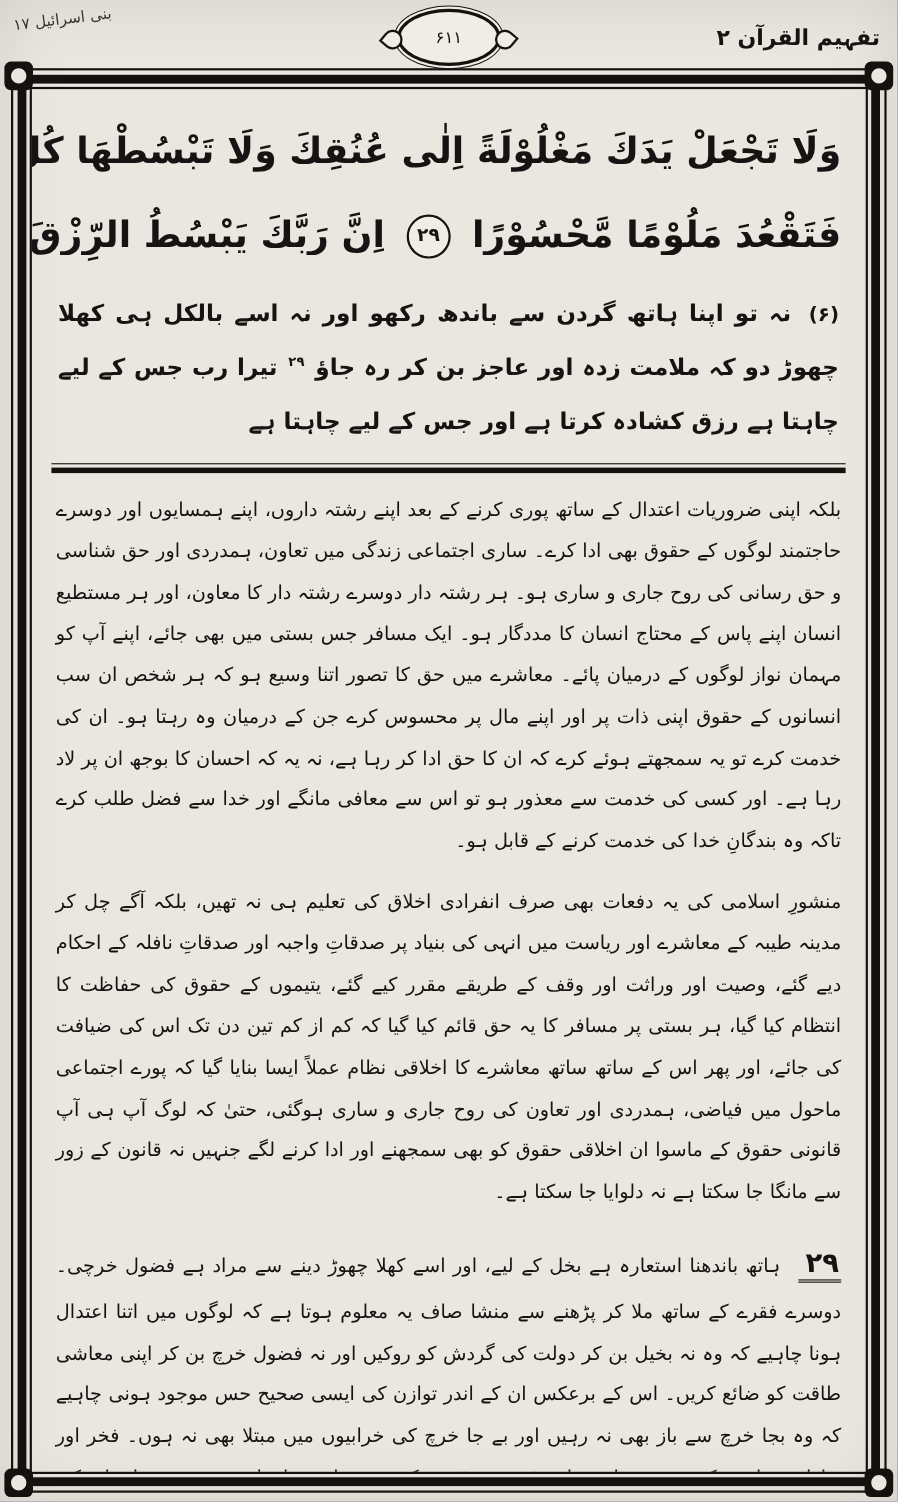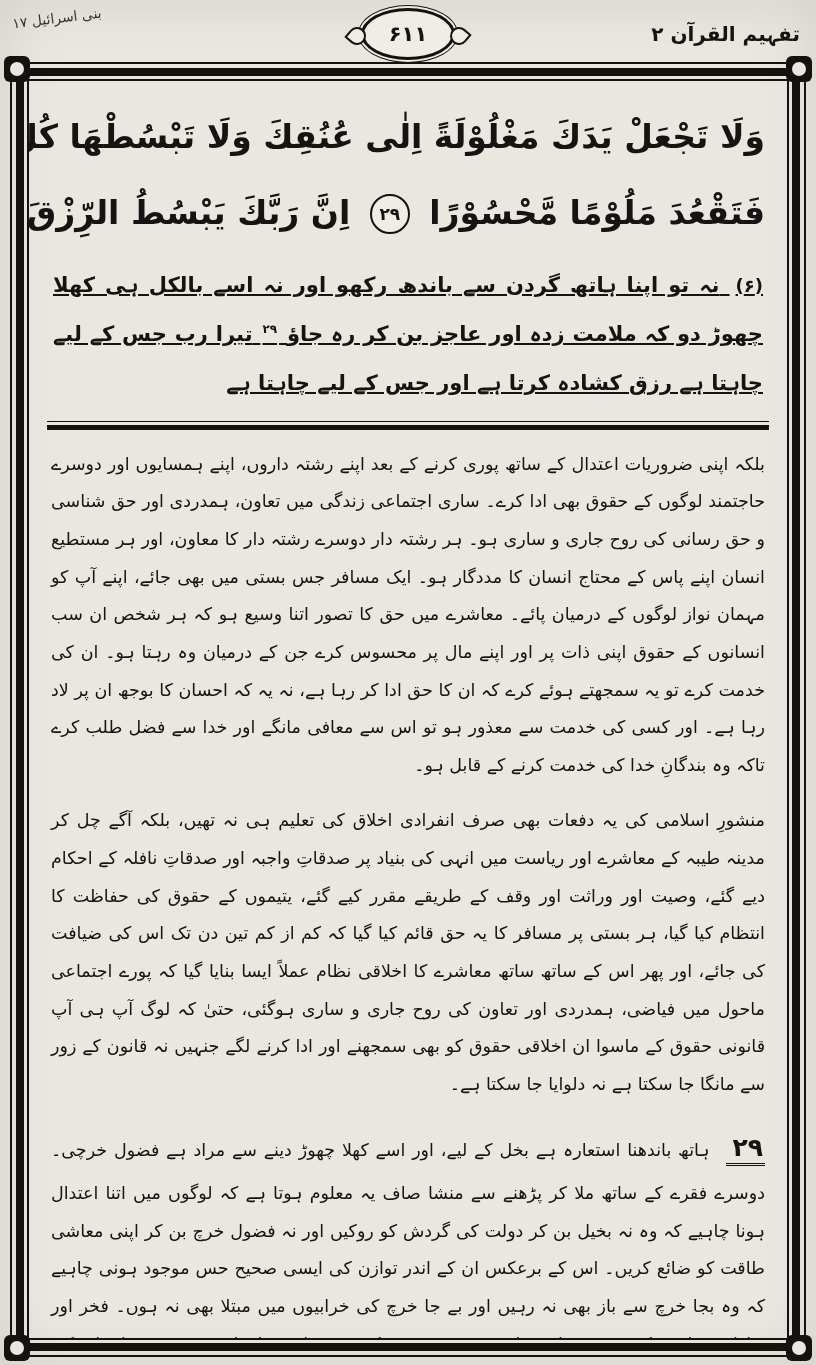--- a/index.html
+++ b/index.html
@@ -26,21 +26,21 @@
     background:#efede5;
     display:flex;align-items:center;justify-content:center;
     box-shadow:0 0 0 2px #efede5,0 0 0 3px #14120f;
   }
   .cartouche::before,.cartouche::after{
     content:"";position:absolute;top:50%;width:14px;height:14px;margin-top:-7px;
     border:2px solid #14120f;border-radius:50% 0 50% 50%;background:#efede5;
   }
   .cartouche::before{right:-16px;transform:rotate(40deg);}
   .cartouche::after{left:-16px;transform:rotate(220deg);}
-  .cartouche-num{font-size:21px;font-weight:bold;}
+  .cartouche-num{font-size:15px;font-weight:normal;}
   
   .frame{
     position:absolute;top:62px;left:10px;right:10px;bottom:8px;
     border:2px solid #14120f;padding:4px;box-sizing:border-box;
   }
   .frame-inner{
     border:8px solid #14120f;height:100%;box-sizing:border-box;padding:3px;
   }
   .frame-inner2{
     border:2px solid #14120f;height:100%;box-sizing:border-box;
@@ -68,21 +68,21 @@
   .verse-line{white-space:nowrap;}
   .ayah-mark{
     display:inline-flex;align-items:center;justify-content:center;
     width:36px;height:36px;border:2.5px solid #14120f;border-radius:50%;
     font-size:17px;font-weight:bold;vertical-align:middle;margin:0 8px;
     background:#efede5;
   }
   
   .translation{
     font-size:21px;font-weight:bold;line-height:2.35;
-    text-align:justify;margin:6px 2px 12px 2px;text-decoration:underline;
+    text-align:justify;margin:6px 2px 12px 2px;
   }
   .tr-marker{font-size:18px;margin-left:6px;}
   .fn-ref{font-size:12px;font-weight:bold;margin:0 2px;}
   
   .divider{margin:10px -4px 16px -4px;}
   .divider-thin{height:1px;background:#14120f;margin-bottom:3px;}
   .divider-thick{height:5px;background:#14120f;}
   
   .commentary{
     font-size:17.5px;line-height:2.15;text-align:justify;

